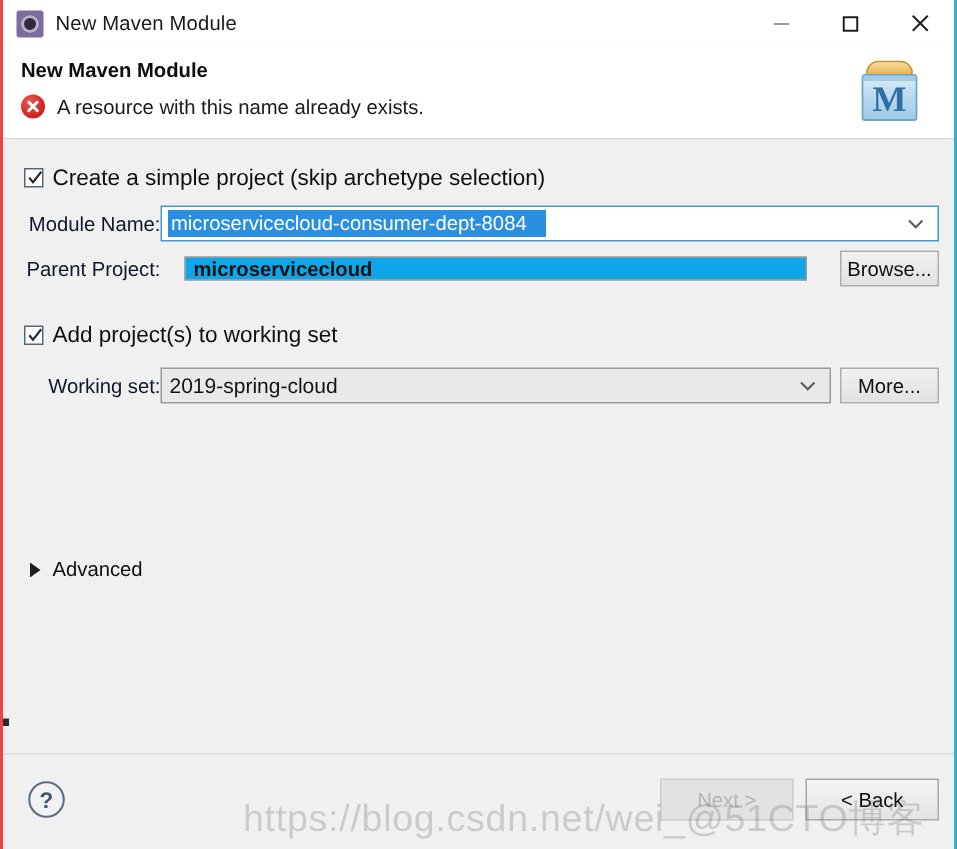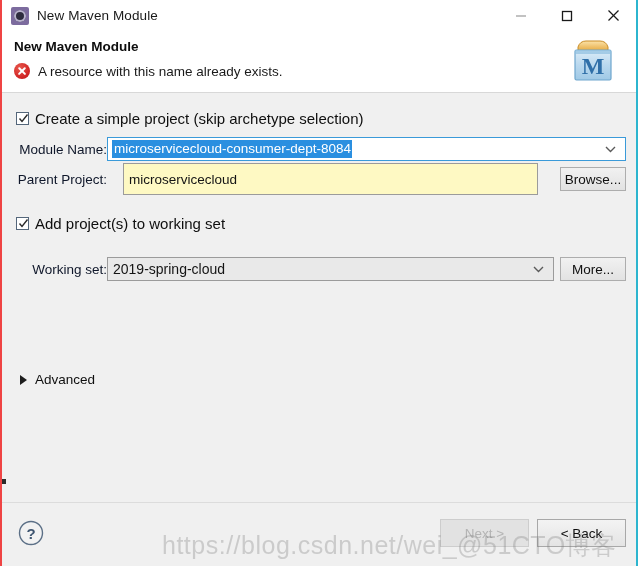--- a/index.html
+++ b/index.html
@@ -166,21 +166,21 @@
   }
 
   .field-row {
     position: absolute;
     display: flex;
     align-items: center;
     height: 24px;
   }
   .field-row.module  { left: 14px; top: 44px;  width: 610px; }
   .field-row.parent  { left: 14px; top: 74px;  width: 610px; gap: 16px; }
-  .field-row.wset    { left: 24px; top: 164px; width: 600px; }
+  .field-row.wset    { left: 24px; top: 152px; width: 600px; }
 
   .field-label {
     font-size: 13.5px;
     color: #0f172a;
     white-space: nowrap;
     flex: none;
     text-align: right;
   }
   .field-row.module .field-label { width: 91px; }
   .field-row.parent .field-label { width: 91px; }
@@ -195,43 +195,44 @@
     box-sizing: border-box;
     display: flex;
     align-items: center;
     position: relative;
     padding-left: 4px;
   }
   .combo .sel-text {
     font-size: 13.5px;
     color: #ffffff;
     background: #2a8fe0;
-    padding: 1px 1px 2px 2px;
+    padding: 1px 13px 2px 2px;
     line-height: 15px;
     white-space: nowrap;
   }
   .combo .arrow {
     position: absolute;
     right: 9px; top: 0; bottom: 0;
     display: flex; align-items: center;
   }
 
   
   .textfield {
     flex: 1 1 auto;
-    height: 32px;
-    background: #fef9c3;
+    height: 16px;
+    background: #0ea5e9;
     border: 1px solid #9b9b9b;
     box-sizing: border-box;
     display: flex;
     align-items: center;
     padding-left: 5px;
     font-size: 13.5px;
     color: #141414;
     white-space: nowrap;
+    font-weight: bold;
   }
 
   
   .combo-ro {
     flex: 1 1 auto;
     height: 24px;
     background: #e9e9e9;
     border: 1px solid #9b9b9b;
     box-sizing: border-box;
     display: flex;

